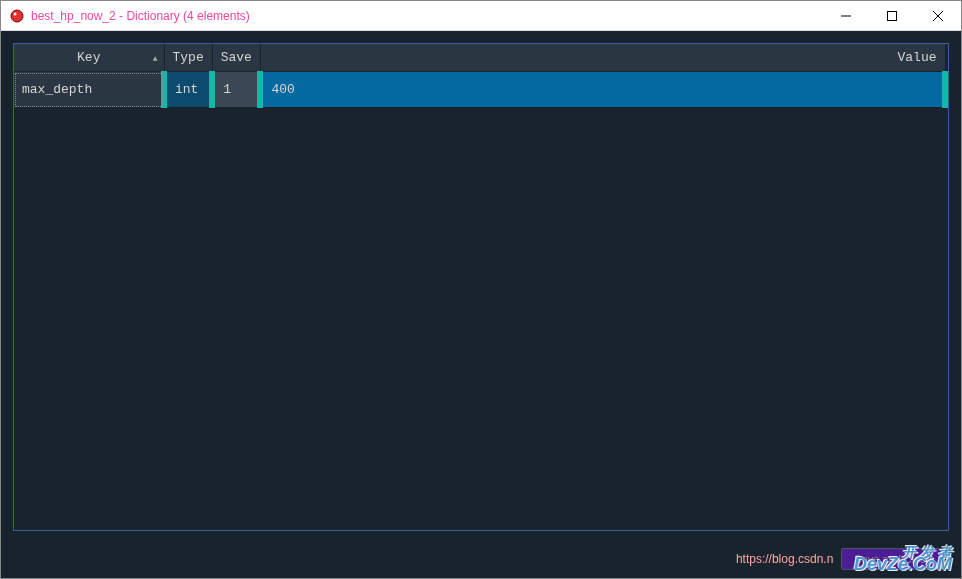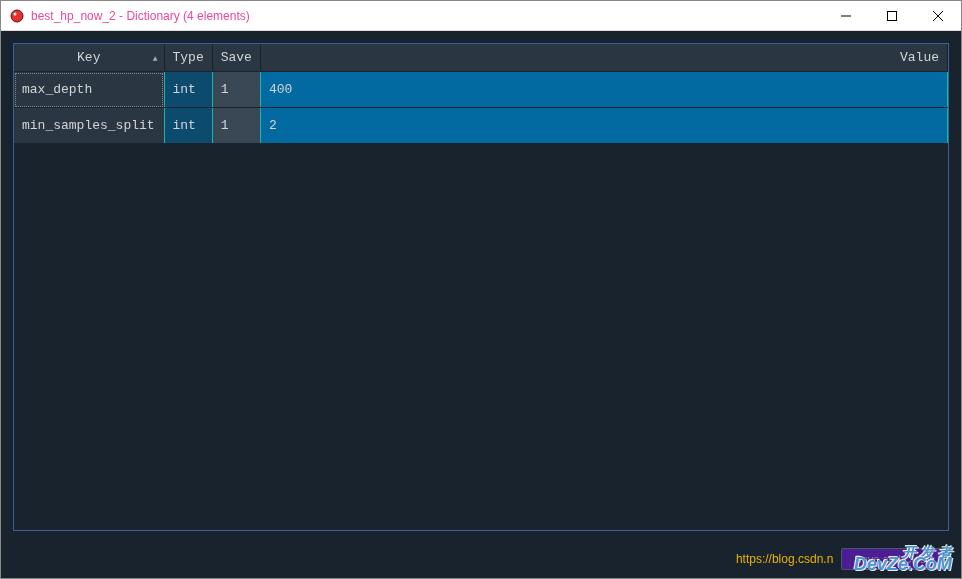--- a/index.html
+++ b/index.html
@@ -105,21 +105,21 @@
     .sort-indicator {
       position: absolute;
       right: 6px;
       top: 50%;
       transform: translateY(-50%);
       font-size: 8px;
       color: #aaa;
     }
     tbody td {
       padding: 10px 8px;
-      border-right: 1px solid #14b8a6;
+      border-right: 6px solid #14b8a6;
       border-bottom: 1px solid #19232d;
       color: #d4d4d4;
       vertical-align: middle;
     }
     tbody td.key-cell {
       background: #2a3642;
     }
     tbody td.type-cell {
       background: #0c4a6e;
     }
@@ -138,21 +138,21 @@
       position: absolute;
       bottom: 8px;
       right: 16px;
       display: flex;
       align-items: center;
       gap: 8px;
       font-size: 12px;
       color: #999;
     }
     .footer-url {
-      color: #eab308;
+      color: #fca5a5;
     }
     .save-btn {
       background: #4c1d95;
       color: #888;
       padding: 4px 12px;
       border: 1px solid #4a5764;
       font-size: 11px;
       border-radius: 2px;
     }
     .watermark {
@@ -221,26 +221,20 @@
             <th class="value-header">Value</th>
           </tr>
         </thead>
         <tbody id="table-body">
         <tr class="selected">
               <td class="key-cell">max_depth</td>
               <td class="type-cell">int</td>
               <td class="size-cell">1</td>
               <td class="value-cell">400</td>
             </tr>
-            <tr>
-              <td class="key-cell">min_samples_split</td>
-              <td class="type-cell">int</td>
-              <td class="size-cell">1</td>
-              <td class="value-cell">2</td>
-            </tr>
           </tbody>
       </table>
     </div>
 
     <div class="footer-area">
       <span class="footer-url">https://blog.csdn.n</span>
       <span class="save-btn">Save and Close</span>
     </div>
   </div>
 </div>

